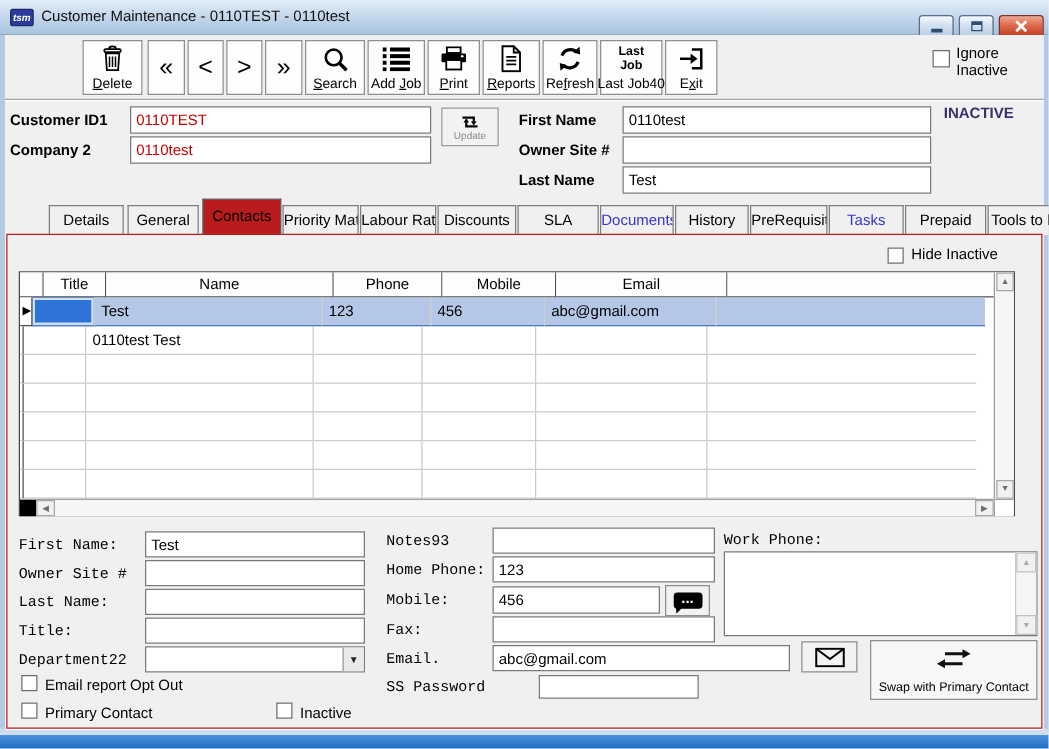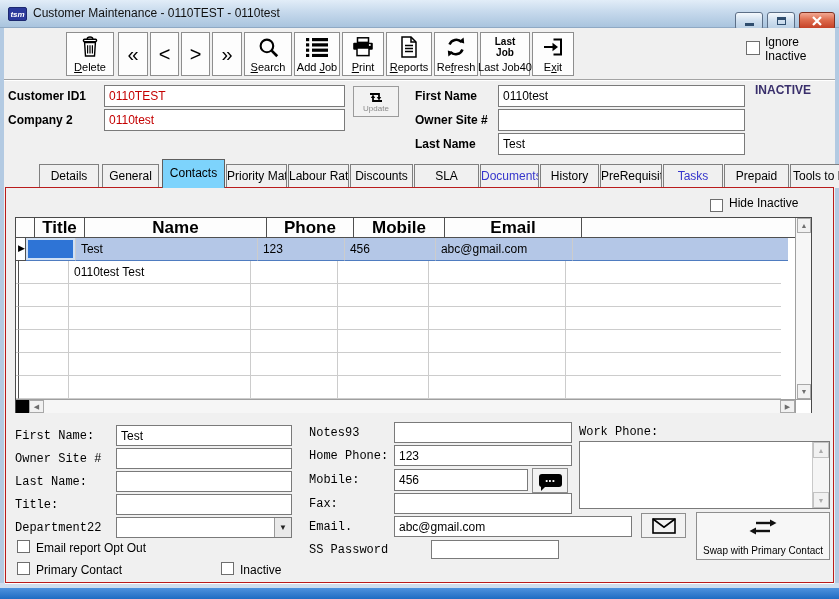--- a/index.html
+++ b/index.html
@@ -49,35 +49,35 @@
   .txt.red { color:#c40000; }
   .updbtn { position:absolute; left:349px; top:58px; width:46px; height:31px; background:#f2f2f2;
     border:1px solid #9b9b9b; display:flex; flex-direction:column; align-items:center; justify-content:center; }
   .updbtn .updlabel { font-size:8px; color:#8a8a8a; line-height:8px; margin-top:-3px; }
   .inactive-badge { position:absolute; left:751px; top:55px; font-size:12px; font-weight:bold; color:#392f6b; }
 
   
   .tabstrip { position:absolute; left:0; top:131px; width:831px; height:29px; }
   .tab { position:absolute; bottom:0; height:24px; background:#f0f0f0; border:1px solid #7f7f7f; border-bottom:none;
     font-size:12px; text-align:center; line-height:23px; white-space:nowrap; overflow:hidden; color:#000;margin-left:29px; }
-  .tab.active { height:29px; line-height:27px; z-index:5; background:#7dd3fc; border-color:#5f5f5f; }
+  .tab.active { height:29px; line-height:27px; z-index:5; background:#b91c1c; border-color:#5f5f5f; }
   .tab.link { color:#3535cc; }
 
   
   .panel { position:absolute; left:1px; top:159px; width:829px; height:396px; background:#f0f0f0;
     border:1px solid #b91c1c; box-shadow:0 1px 0 #ffffff; z-index:1; }
   .hide-inactive { position:absolute; left:704px; top:8px; }
   .hi-label { position:absolute; left:19px; top:0px; font-size:12px; white-space:nowrap; }
 
   
   .grid { position:absolute; left:9px; top:29px; width:797px; height:196px; background:#fff; border:1px solid #4a4a4a; }
   .grow { display:flex; height:23px; background:#fff; }
   .ghead { display:flex; height:20px; }
   .gh { background:#fdfdfd; border-right:1px solid #4f4f4f; border-bottom:1px solid #4f4f4f;
-    font-size:17px; font-weight:700; text-align:center; line-height:19px; overflow:hidden; }
+    font-size:12px; font-weight:400; text-align:center; line-height:19px; overflow:hidden; }
   .gc { border-right:1px solid #cccccc; border-bottom:1px solid #cccccc; font-size:12px; line-height:22px;
     padding-left:5px; overflow:hidden; white-space:nowrap; }
   .gc.sel-col { border-right:1px solid #4f4f4f; padding-left:2px; background:#fff; font-size:9px; line-height:21px; }
   .grow.selected .gc { background:#b4c7e7; border-bottom:1px solid #4f7cc0; }
   .grow.selected .gc.sel-col { background:#fff; border-bottom:1px solid #4f4f4f; }
   .grow.selected .gc.focus-cell { background:#2e74d6; box-shadow:inset 0 0 0 2px #cfe0f5; }
   .c0{width:19px;} .c1{width:50px;} .c2{width:182px;} .c3{width:87px;} .c4{width:91px;} .c5{width:137px;} .c6{width:215px; border-right:none;}
   .vscroll { position:absolute; left:779px; top:0; width:16px; height:181px; background:#f6f6f6; border-left:1px solid #9f9f9f; }
   .hscroll { position:absolute; left:0; top:181px; width:779px; height:14px; background:#f6f6f6; border-top:1px solid #9f9f9f; display:flex; }
   .corner { position:absolute; left:779px; top:181px; width:16px; height:14px; background:#fff; border-top:1px solid #9f9f9f; border-left:1px solid #9f9f9f; }

